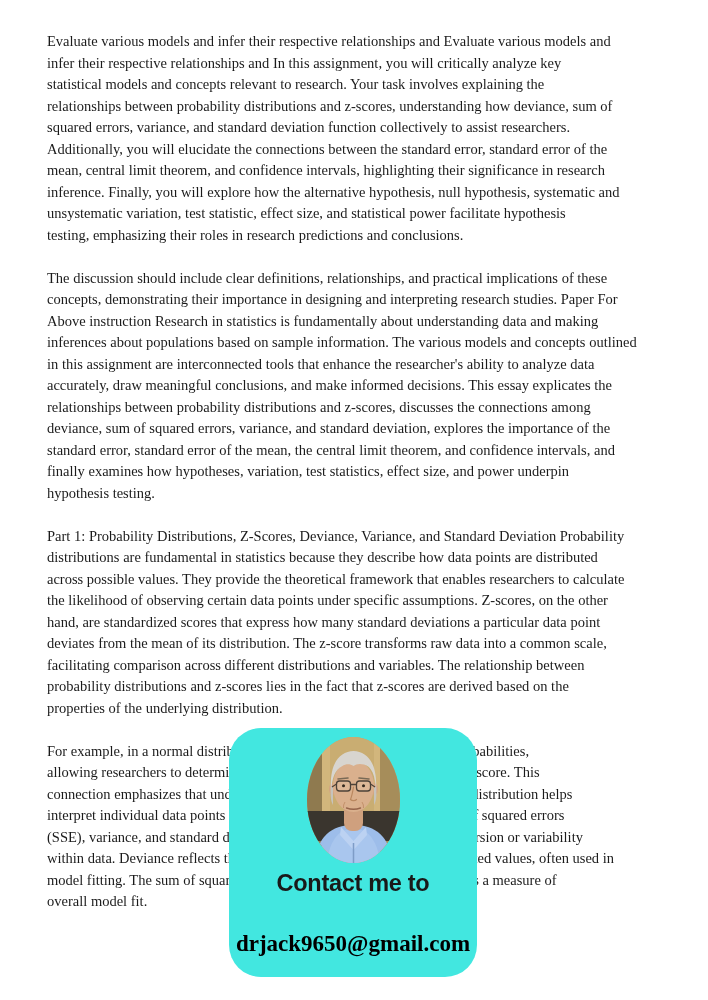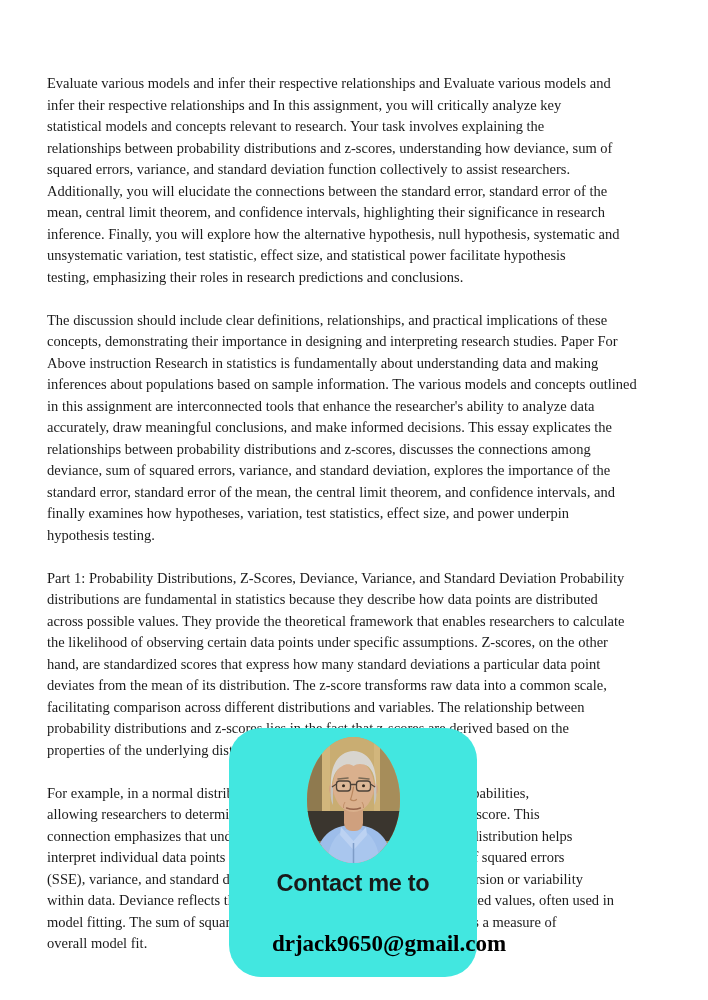--- a/index.html
+++ b/index.html
@@ -11,21 +11,20 @@
     font-family: "Liberation Serif", serif;
   }
   .doc {
     position: absolute;
     left: 47px; top: 31px;
     width: 656px;
     font-family: "Liberation Serif", serif;
     font-size: 14.5px;
     line-height: 21.5px;
     color: #1b1b1b;
-    margin-top: 42px;
   }
   .doc p {
     margin: 0 0 21.5px 0;
     white-space: pre-line;
     text-align: left;
   }
   .doc p:last-child { margin-bottom: 0; }
 
   .ad {
     position: absolute;
@@ -57,21 +56,20 @@
   .ad-email {
     position: absolute;
     left: 0; width: 100%;
     top: 203px;
     font-family: "Liberation Serif", serif;
     font-weight: 700;
     font-size: 23px;
     line-height: 26px;
     color: #000000;
     white-space: nowrap;
-    padding-left: 36px;
   }
 </style>
 </head>
 <body>
 
 <div class="doc">
   <p>Evaluate various models and infer their respective relationships and Evaluate various models and
 infer their respective relationships and In this assignment, you will critically analyze key
 statistical models and concepts relevant to research. Your task involves explaining the
 relationships between probability distributions and z-scores, understanding how deviance, sum of

